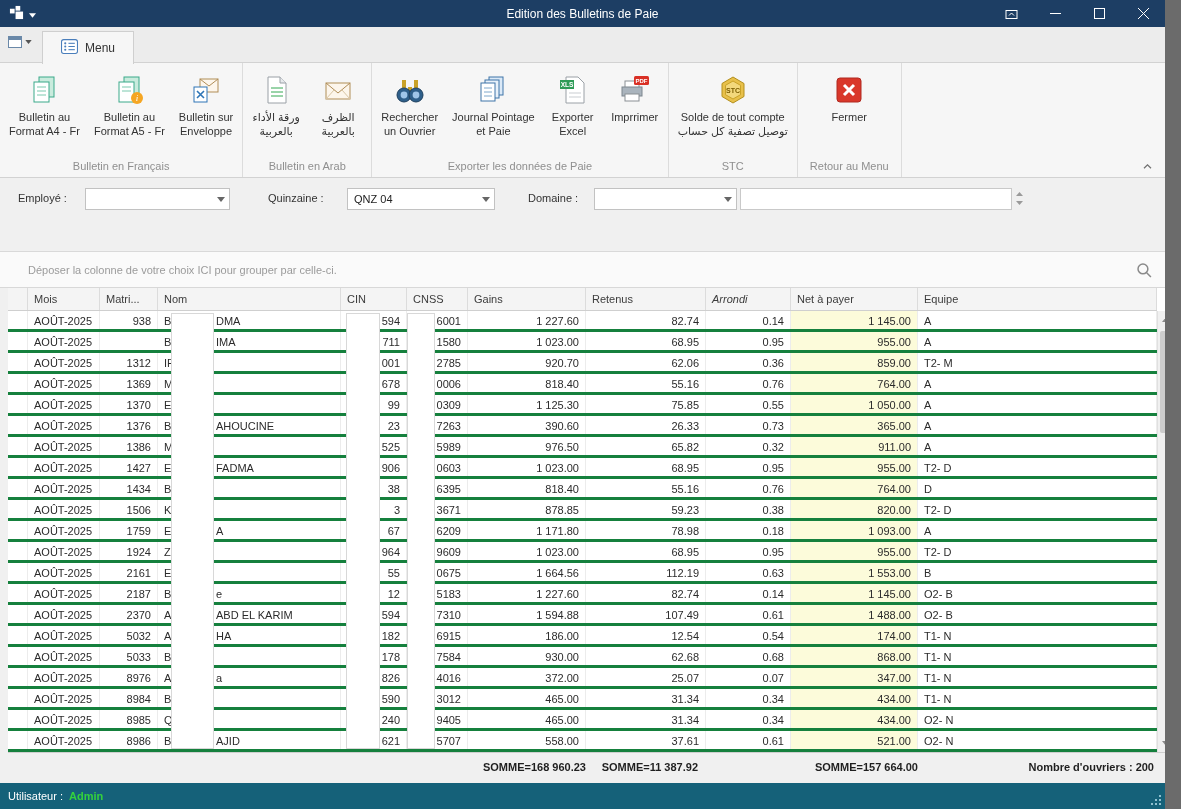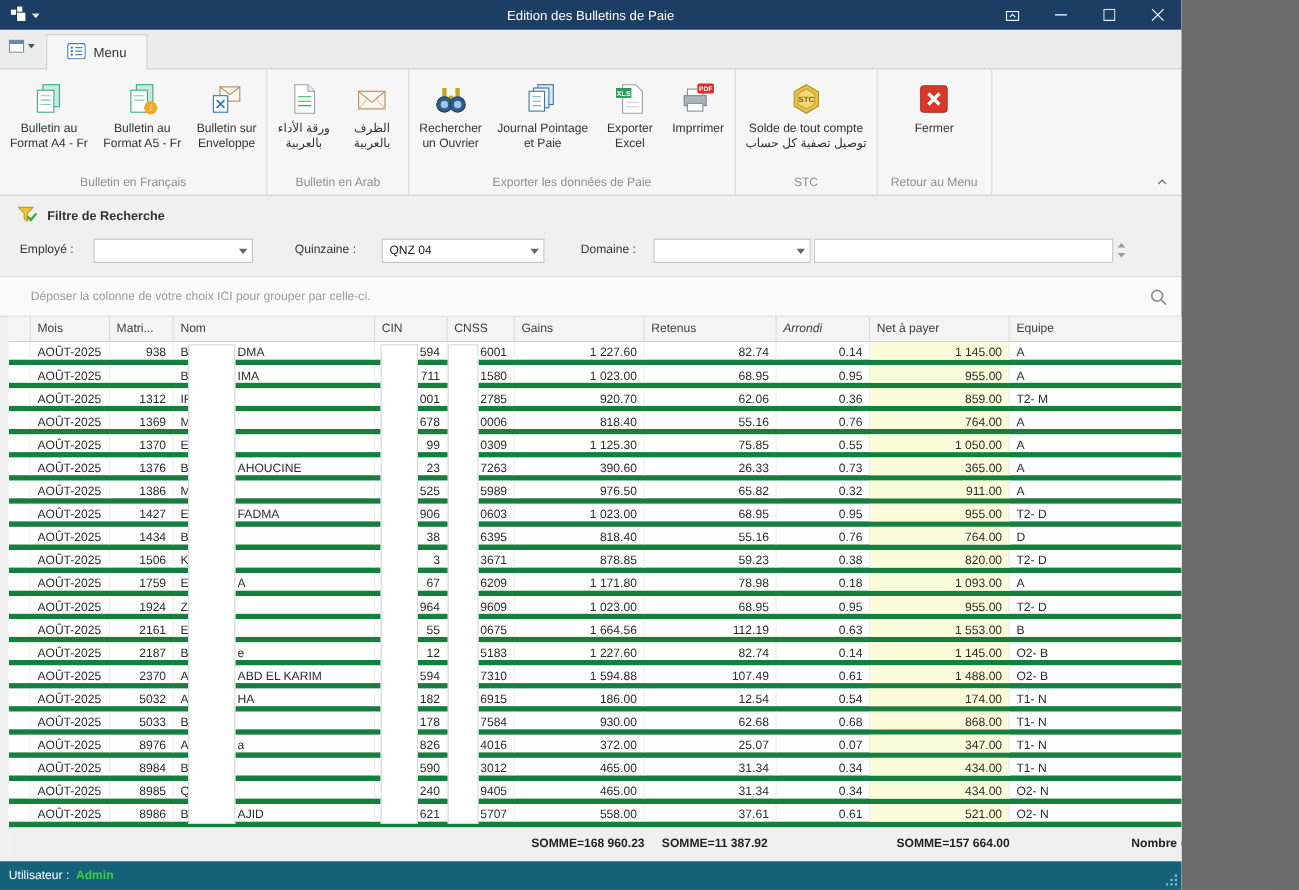--- a/index.html
+++ b/index.html
@@ -1,18 +1,18 @@
 <!DOCTYPE html>
 <html><head>
 <meta charset="utf-8">
 <style>
 *{margin:0;padding:0;box-sizing:border-box;}
 html,body{background:#6b6b6b;}
 body{font-family:"Liberation Sans","DejaVu Sans",sans-serif;}
-.window{position:relative;width:1074px;height:809px;background:#f0f0f0;overflow:hidden;font-size:11px;color:#333;}
+.window{position:relative;width:1165px;height:809px;background:#f0f0f0;overflow:hidden;font-size:11px;color:#333;}
 
 
 .titlebar{position:absolute;top:0;left:0;width:100%;height:27px;background:#1d3e64;display:flex;align-items:center;color:#fff;z-index:20;}
 .tb-left{display:flex;align-items:center;gap:5px;padding-left:9px;}
 .tb-title{position:absolute;left:0;right:0;text-align:center;font-size:12px;color:#fff;pointer-events:none;}
 .tb-controls{margin-left:auto;display:flex;height:100%;}
 .tb-btn{width:44px;height:100%;display:flex;align-items:center;justify-content:center;cursor:default;}
 
 
 .tabstrip{position:absolute;top:27px;left:0;width:100%;height:36px;background:#ececec;border-bottom:1px solid #d2d2d2;z-index:5;}
@@ -45,21 +45,21 @@
 
 .groupbar{position:absolute;top:252px;left:0;width:100%;height:36px;background:#fafafa;border-bottom:1px solid #d8d8d8;display:flex;align-items:center;}
 .groupbar-hint{color:#9b9b9b;padding-left:28px;}
 .groupbar-search{margin-left:auto;padding-right:13px;display:flex;align-items:center;}
 
 
 .gridwrap{position:absolute;top:288px;left:8px;width:1166px;height:495px;background:#fff;}
 .grid-header{display:flex;height:23px;background:#f4f4f4;border-bottom:1px solid #cfcfcf;width:1149px;}
 .hcell{border-right:1px solid #dcdcdc;padding:0 6px;line-height:22px;color:#3c3c3c;overflow:hidden;white-space:nowrap;}
 .grid-body{position:relative;height:441px;background:#fff;width:1149px;overflow:hidden;}
-.grow{display:flex;height:21px;border-bottom:5px solid #15803d;background:#fff;}
+.grow{display:flex;height:21px;border-bottom:3px solid #15803d;background:#fff;}
 .cell{border-right:1px solid #ececec;padding:0 6px;line-height:20px;overflow:hidden;white-space:nowrap;color:#2b2b2b;}
 .c-num{text-align:right;}
 .c-net{background:#fcfbda;}
 .c-nom{position:relative;}
 .noms{position:absolute;left:58px;top:0;}
 .redact{position:absolute;top:2px;height:436px;background:#fff;border:1px solid #d8d8d8;z-index:3;}
 .redact-nom{left:163px;width:43px;}
 .redact-cin{left:338px;width:34px;}
 .redact-cnss{left:399px;width:28px;}
 .grid-scrollbar{position:absolute;top:23px;right:0;width:17px;height:441px;background:#f0f0f0;border-left:1px solid #e0e0e0;}
@@ -315,29 +315,20 @@
         </div>
       </div>
     <span class="ribbon-collapse">
       <svg width="11" height="7" viewBox="0 0 12 8">
           <path d="M2 6 L6 2 L10 6" stroke="#707070" fill="none" stroke-width="1.4"></path>
         </svg>
     </span>
   </div>
 
   <div class="filterpanel">
-    <div class="filter-title-row">
-      <span>
-        <svg width="18" height="17" viewBox="0 0 18 16">
-            <path d="M1 1 h13 l-5 5.5 v7 l-3 -2.2 v-4.8 z" fill="#f0c040" stroke="#c99a1e"></path>
-            <path d="M9 9.5 l3 3 l5 -6" stroke="#3cab46" stroke-width="2.2" fill="none"></path>
-          </svg>
-      </span>
-      <span class="filter-title">Filtre de Recherche</span>
-    </div>
     <div class="filter-fields">
       <span class="flabel" style="left:18px">Employé :</span>
       <div class="combo" style="left:85px;width:145px">
         <span class="combo-val"></span>
         <span class="combo-arrow">
             <svg width="8" height="5" viewBox="0 0 8 5">
               <path d="M0 0 L8 0 L4 5 Z" fill="#666"></path>
             </svg>
           </span>
       </div>

